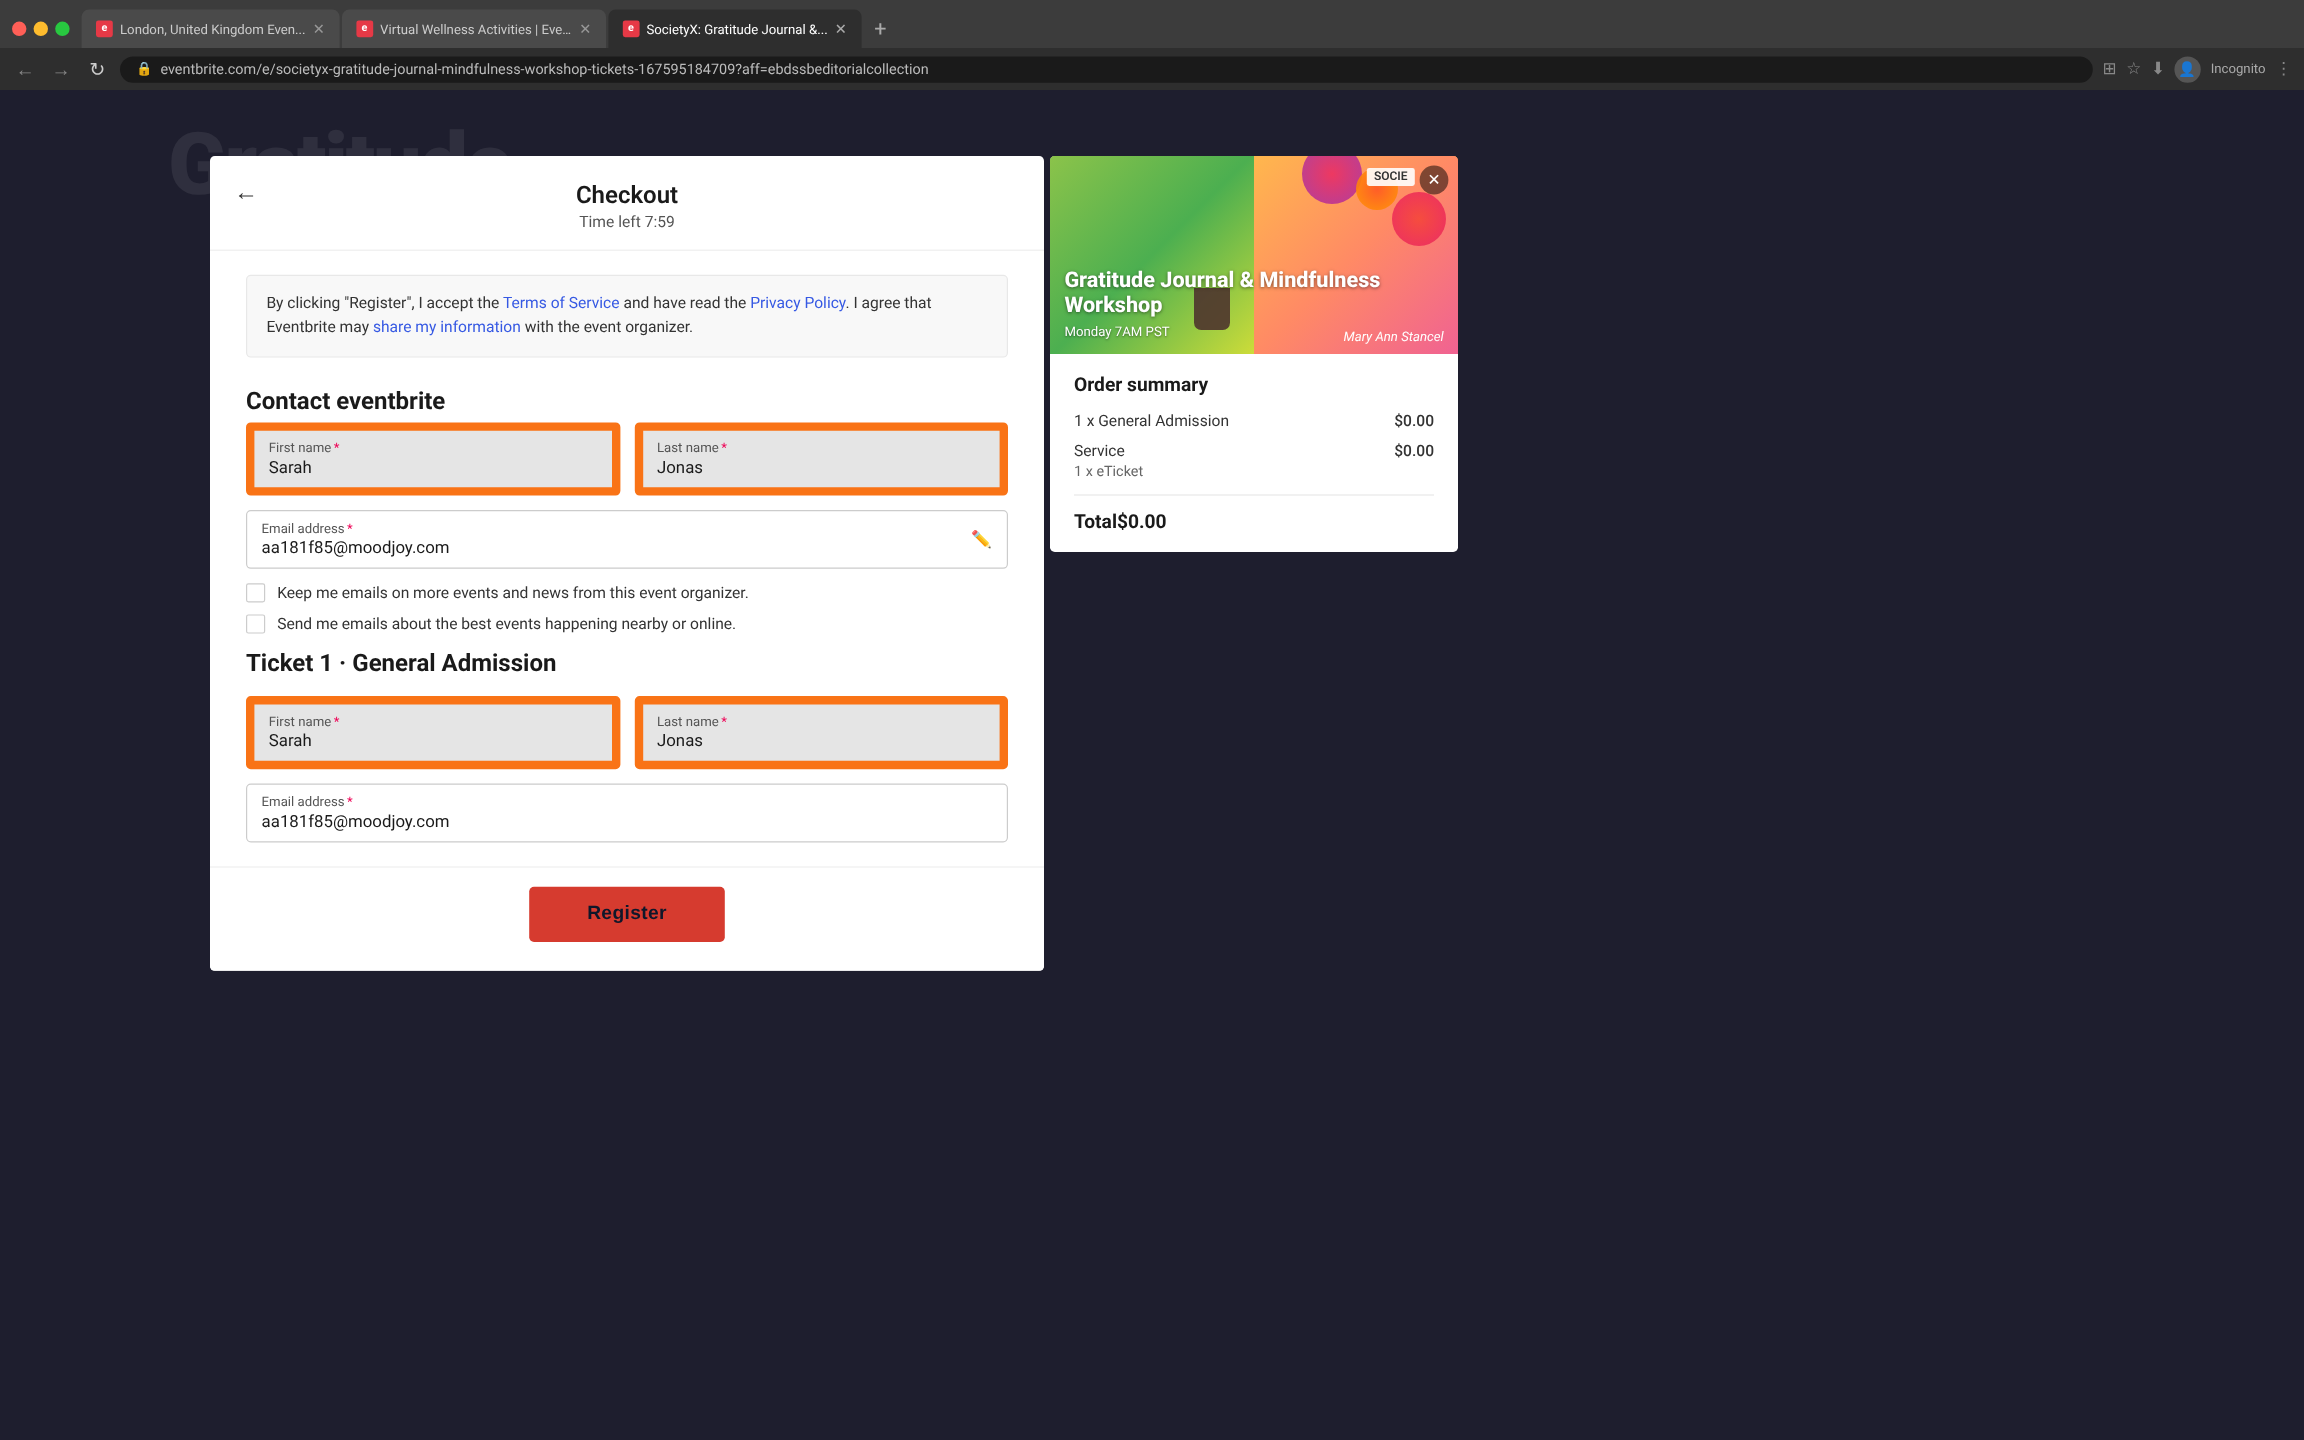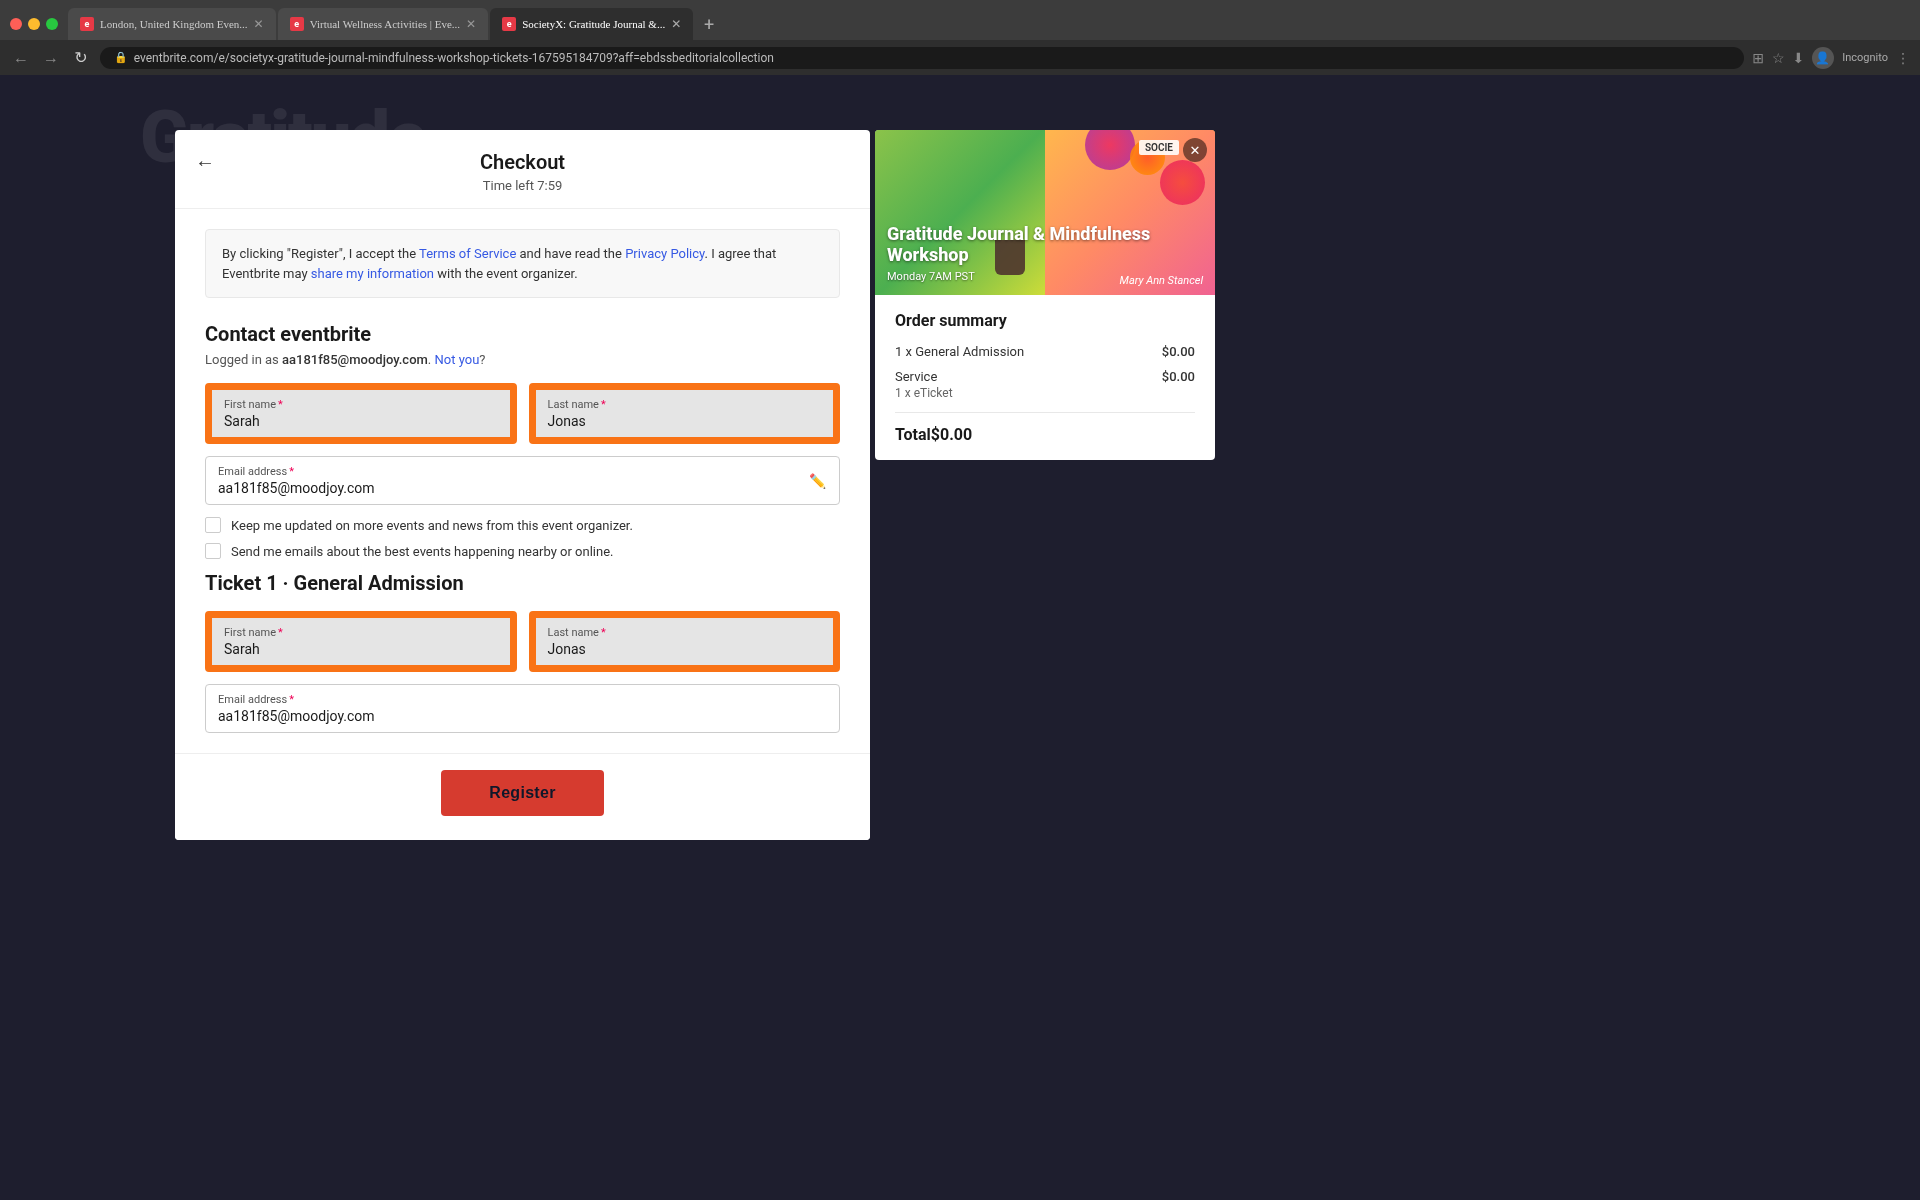--- a/index.html
+++ b/index.html
@@ -76,21 +76,20 @@
       font-size: 9px;
       color: white;
       font-weight: bold;
       flex-shrink: 0;
     }
     .tab-label {
       overflow: hidden;
       text-overflow: ellipsis;
       white-space: nowrap;
       font-size: 11px;
-      font-family: Liberation Serif, serif;
     }
     .tab-close {
       margin-left: auto;
       opacity: 0.6;
       font-size: 12px;
       cursor: pointer;
       flex-shrink: 0;
     }
     .tab-new {
       width: 28px;
@@ -514,23 +513,20 @@
       <div class="checkout-timer">Time left 7:59</div>
     </div>
 
     <div class="checkout-body">
 
       <div class="terms-box">
         <span>By clicking "Register", I accept the </span><a href="#">Terms of Service</a><span> and have read the </span><a href="#">Privacy Policy</a><span>. I agree that Eventbrite may </span><a href="#">share my information</a><span> with the event organizer.</span>
       </div>
 
       <div class="section-title">Contact eventbrite</div>
-      <div class="logged-in-text">
-        <span>Logged in as </span><span class="email-highlight">aa181f85@moodjoy.com</span>. <a href="#">Not you</a><span>?</span>
-      </div>
 
       <div class="form-row">
         <div class="form-field">
           <span class="form-field-label">
             <span>First name</span><span class="required">*</span>
           </span>
           <div class="form-field-value">Sarah</div>
         </div>
         <div class="form-field">
           <span class="form-field-label">
@@ -545,21 +541,21 @@
           <span class="form-field-label">
             <span>Email address</span><span class="required">*</span>
           </span>
           <div class="form-field-value">aa181f85@moodjoy.com</div>
         </div>
         <span class="edit-icon">✏️</span>
       </div>
 
       <div class="checkbox-row">
         <div class="checkbox-box"></div>
-        <span>Keep me updated on more events and news from this event organizer.</span>
+        <span>Keep me emails on more events and news from this event organizer.</span>
       </div>
       <div class="checkbox-row">
         <div class="checkbox-box"></div>
         <span>Send me emails about the best events happening nearby or online.</span>
       </div>
 
       <div class="ticket-section-title">Ticket 1 · General Admission</div>
 
       <div class="form-row">
         <div class="form-field">

